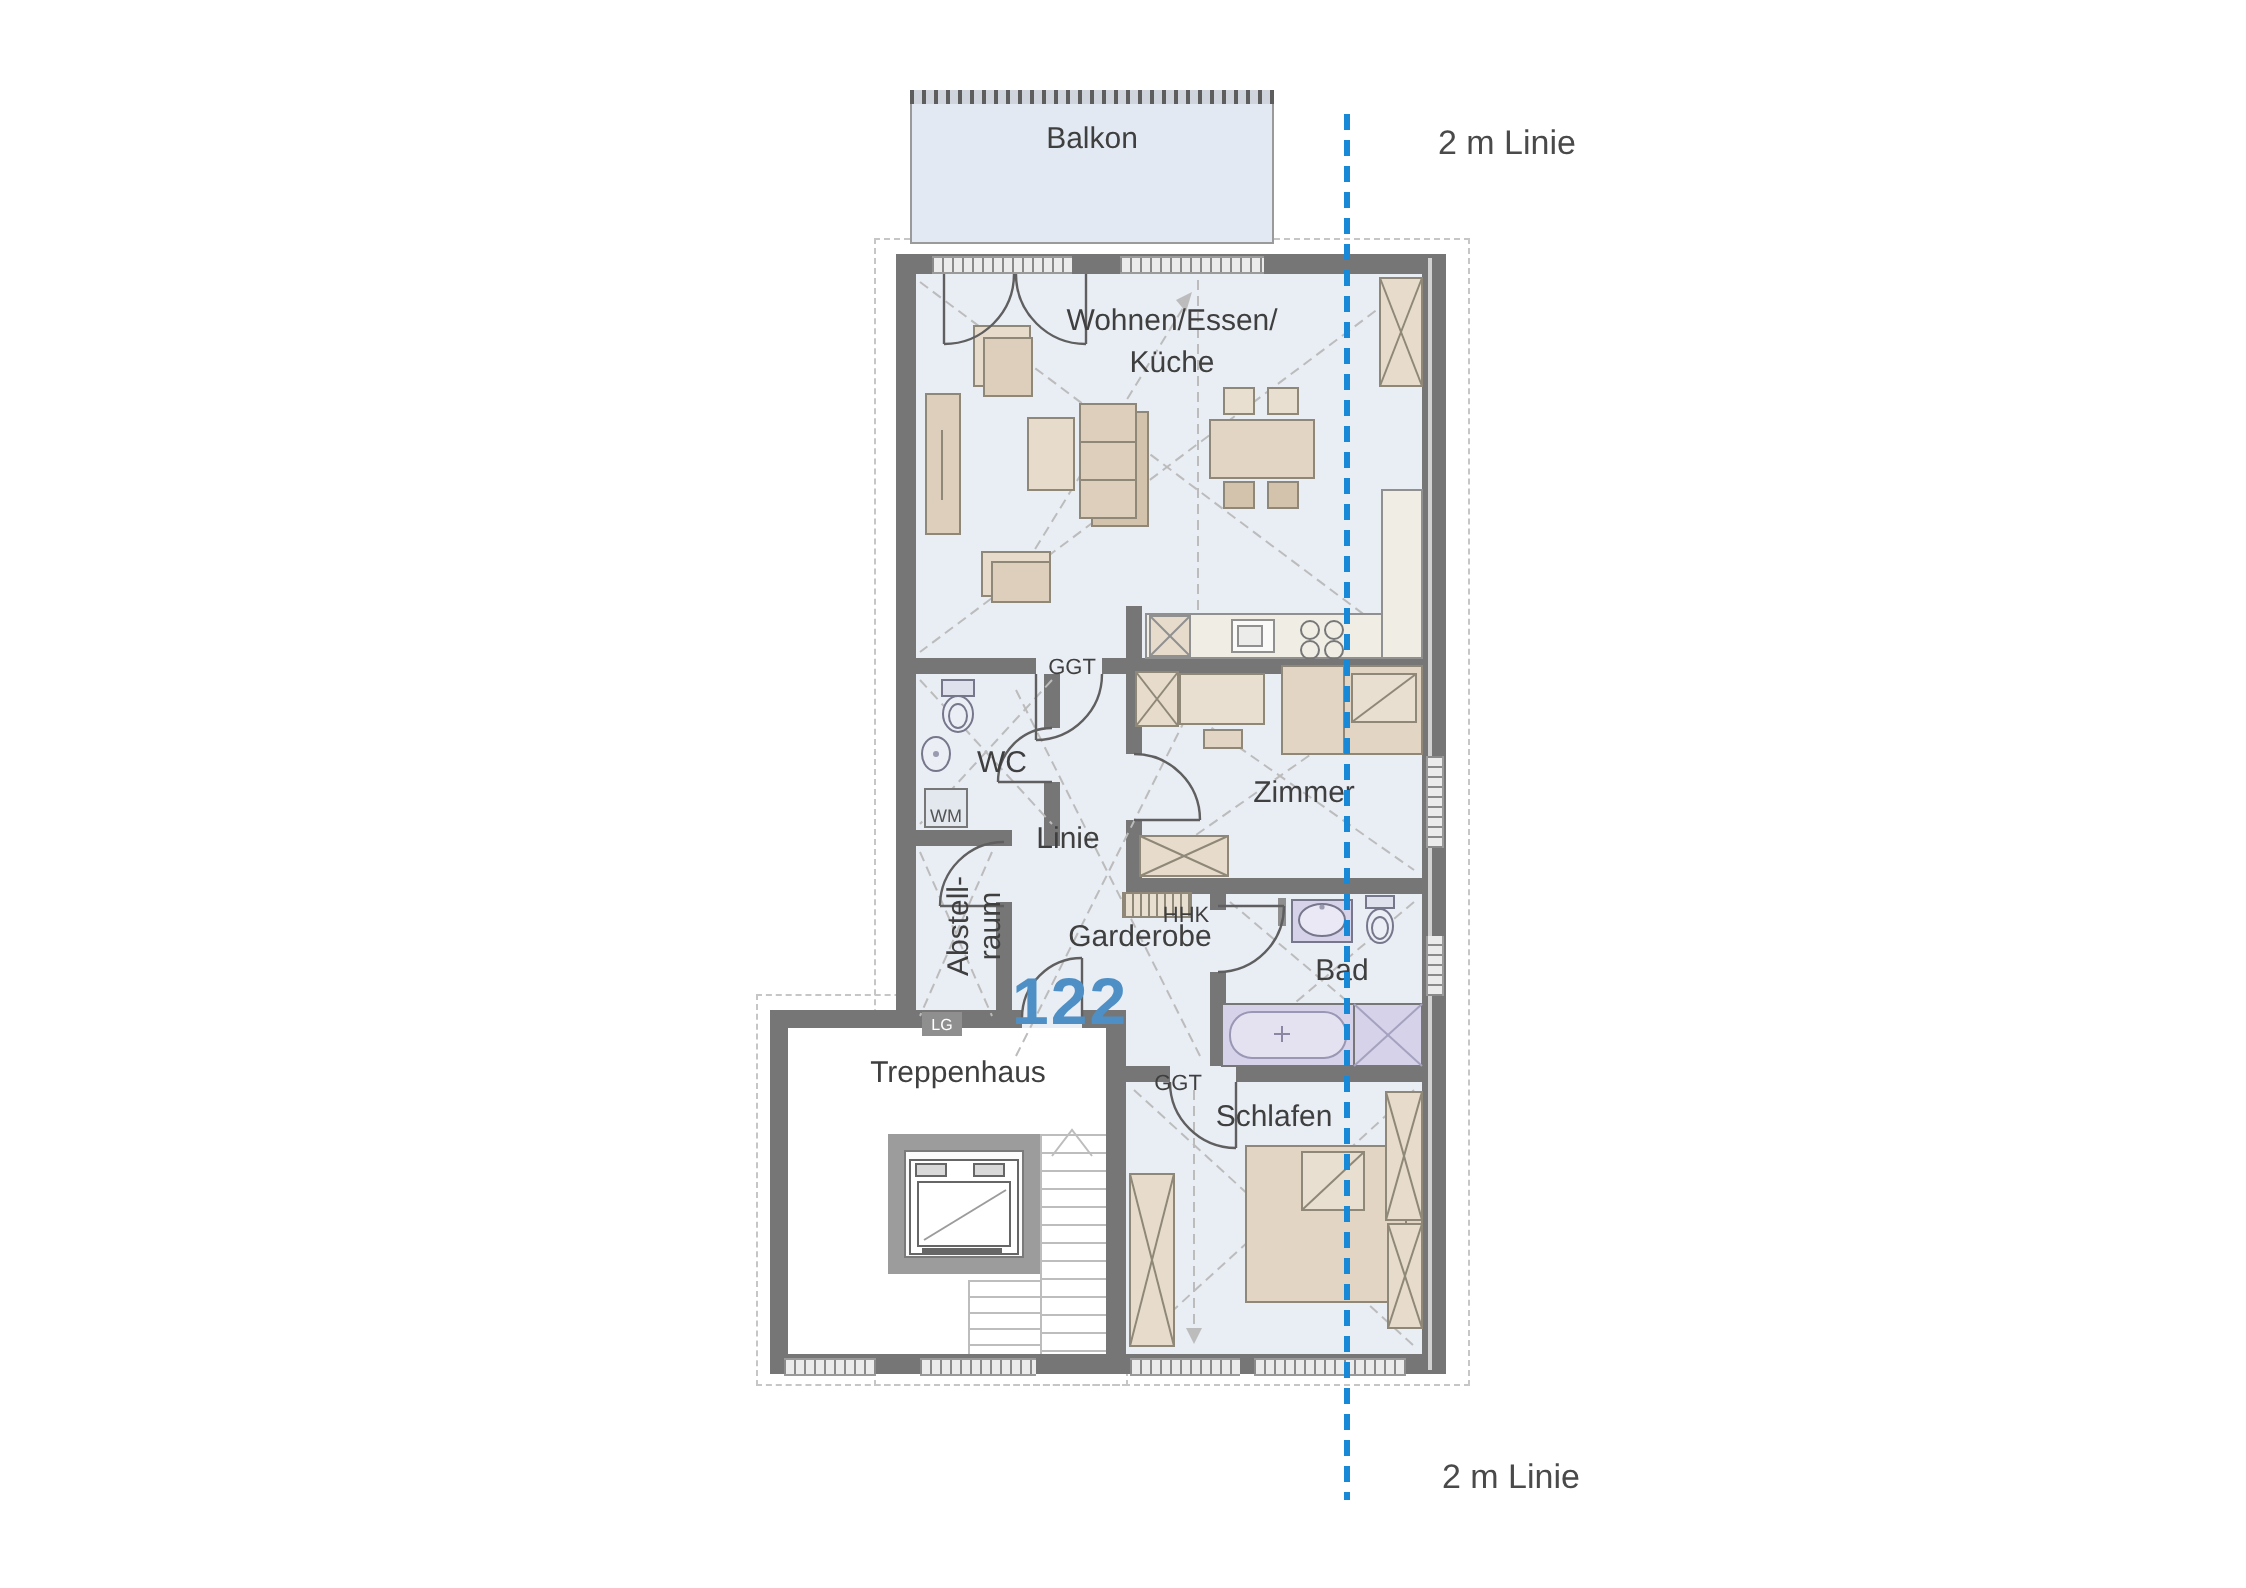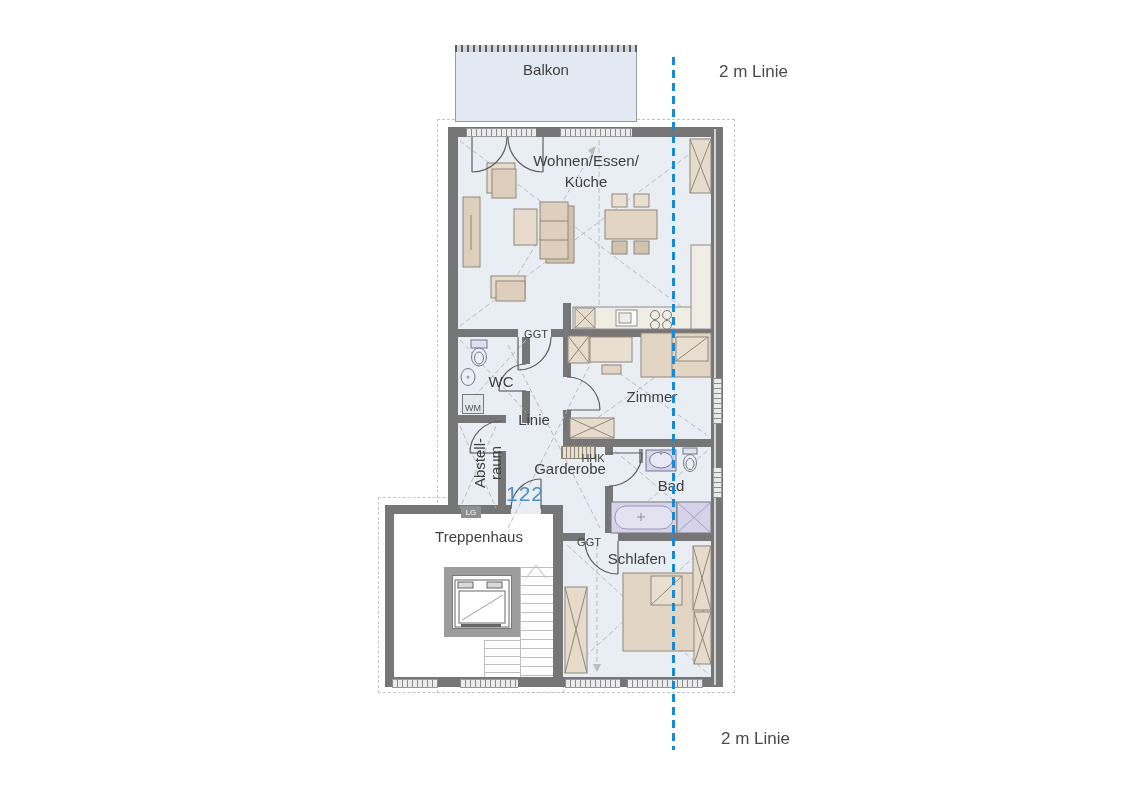--- a/index.html
+++ b/index.html
@@ -33,21 +33,21 @@
           border:1px solid #777;box-sizing:border-box;z-index:6;color:#555;font-size:9px;
           display:flex;align-items:flex-end;justify-content:center;}
   .box-lg{position:absolute;left:461px;top:506px;width:20px;height:12px;background:#8f8f8f;z-index:6;
           color:#fff;font-size:8px;display:flex;align-items:center;justify-content:center;}
   .rack{position:absolute;left:561px;top:446px;width:35px;height:13px;background:#e9dfd0;z-index:5;
         border:1px solid #8f8878;box-sizing:border-box;
         background-image:repeating-linear-gradient(90deg,#8f8878 0 1px,rgba(0,0,0,0) 1px 4px);}
   .bluedash{position:absolute;left:672px;top:57px;width:3px;height:693px;z-index:9;
         background-image:repeating-linear-gradient(180deg,#1789d6 0 8px,rgba(0,0,0,0) 8px 13px);}
   .guide-lbl{position:absolute;color:#4a4a4a;font-size:17px;z-index:9;white-space:nowrap;margin-left:35px;}
-  .unit-no{position:absolute;left:506px;top:482px;font-size:21px;font-weight:normal;letter-spacing:1px;
+  .unit-no{position:absolute;left:506px;top:482px;font-size:33px;font-weight:bold;letter-spacing:1px;
         color:#4e90c5;z-index:8;}
   .rot{transform:rotate(-90deg);transform-origin:center center;}
   svg.overlay{position:absolute;left:0;top:0;z-index:5;pointer-events:none;}
   .wallseam{position:absolute;left:714px;top:129px;width:2px;height:556px;background:#d2d2d2;z-index:4;}
 </style>
 </head>
 <body>
 
 <div id="canvas">
 

